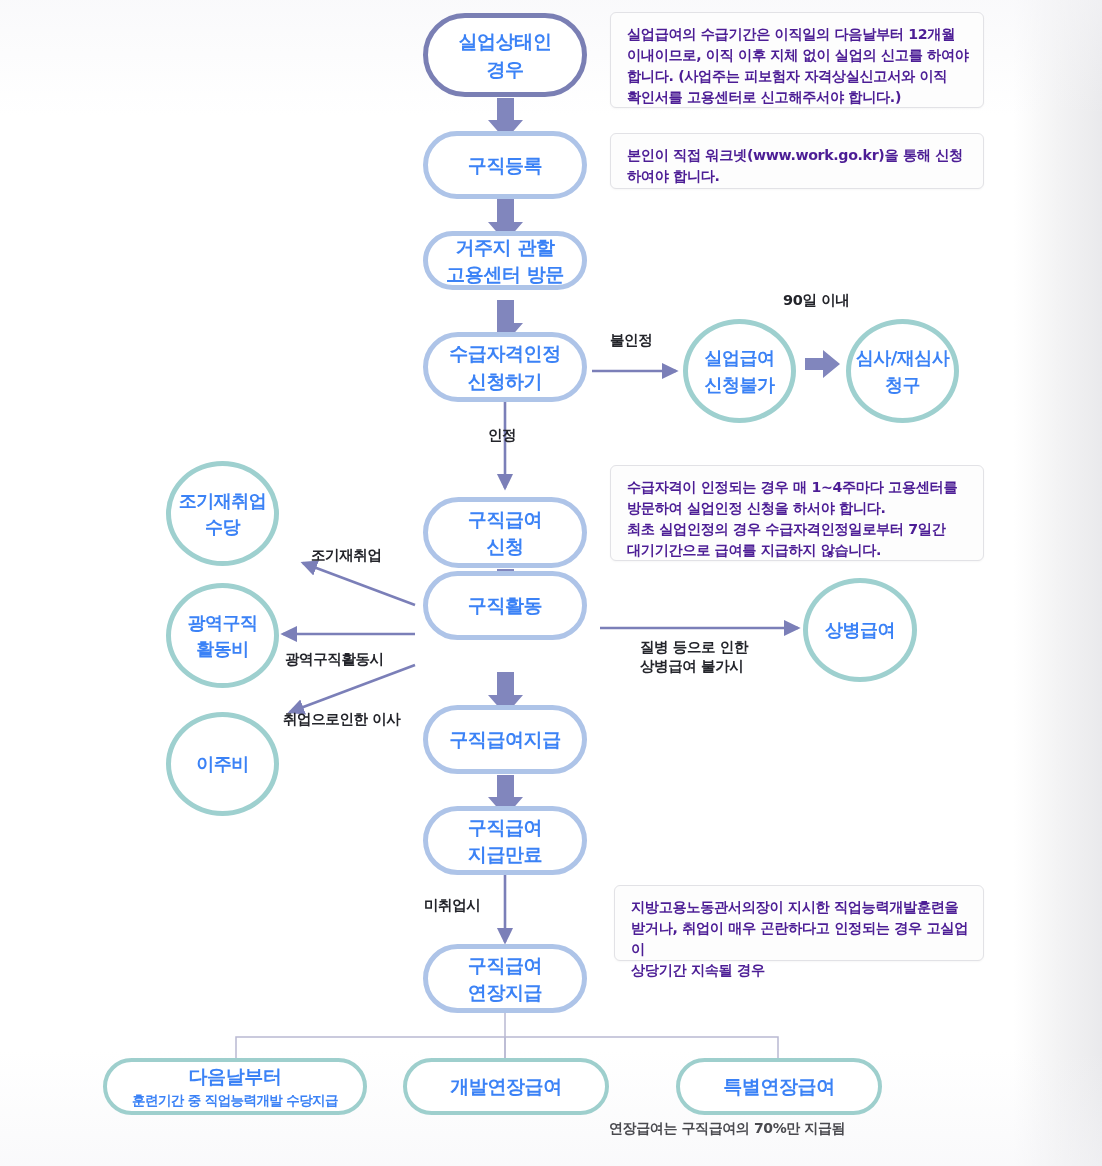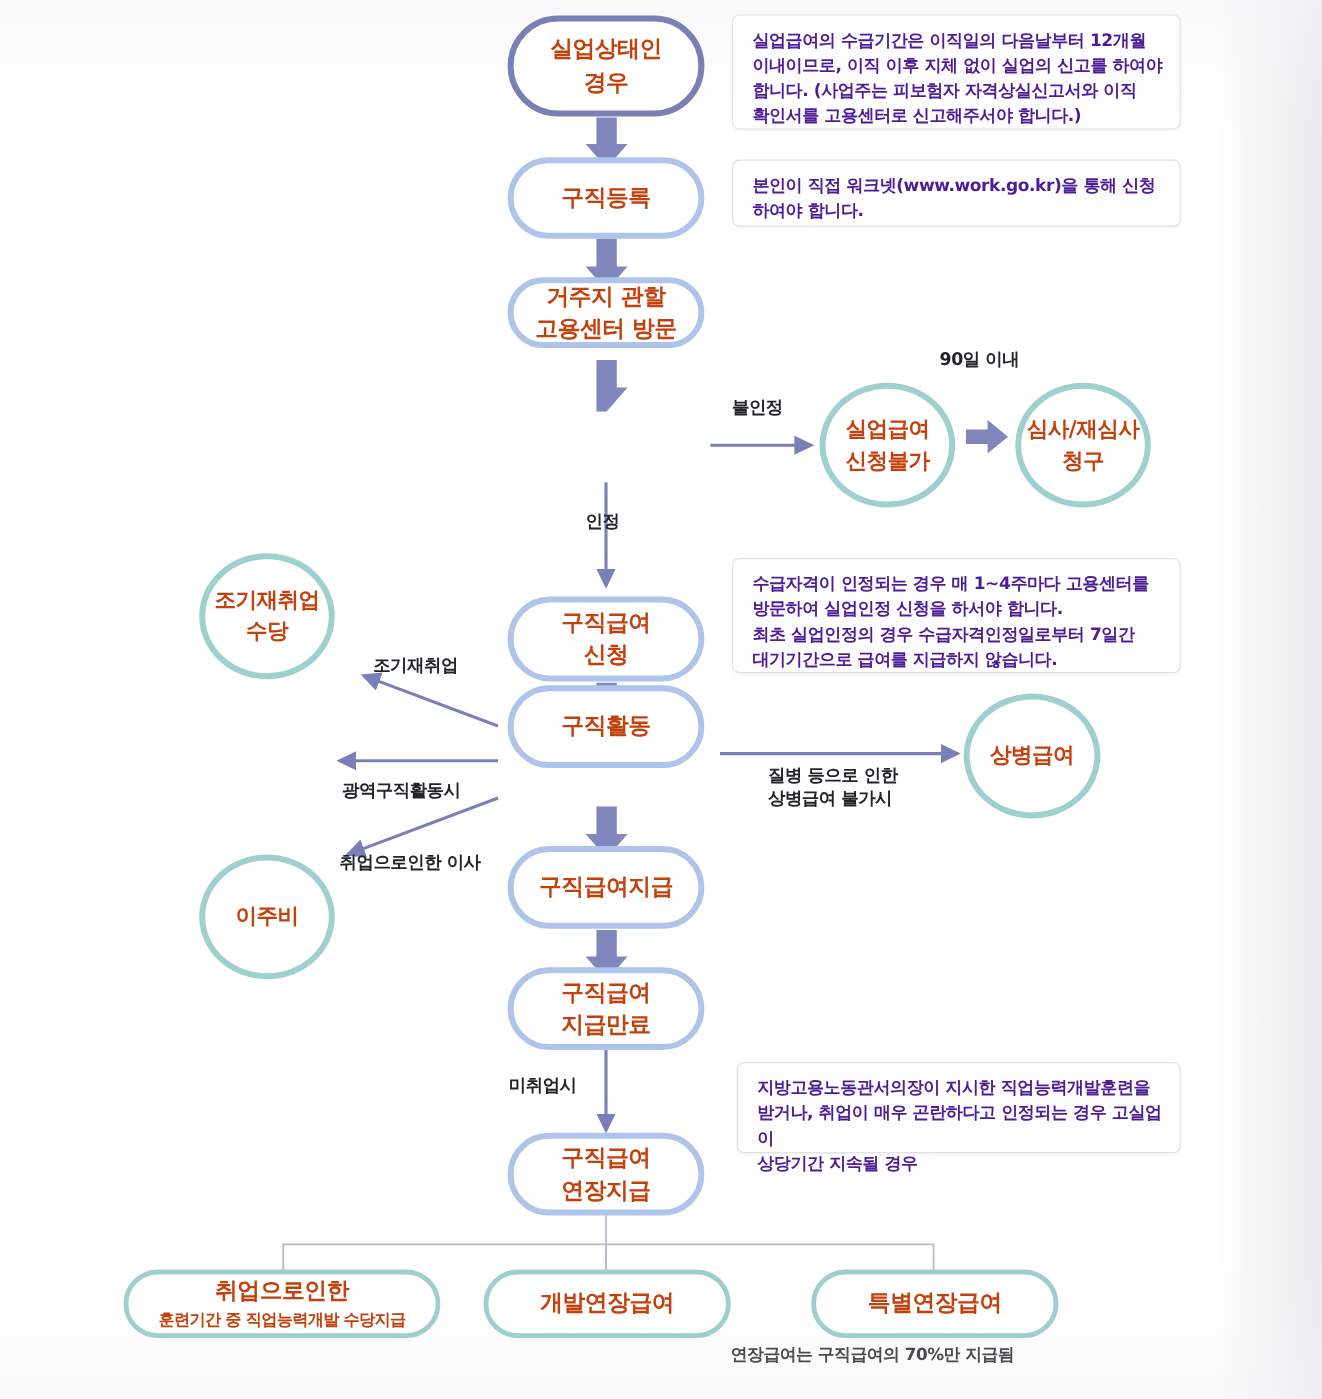--- a/index.html
+++ b/index.html
@@ -20,21 +20,21 @@
     pointer-events:none;
     background:linear-gradient(180deg, rgba(245,245,248,.55) 0%, rgba(255,255,255,0) 10%, rgba(255,255,255,0) 90%, rgba(244,244,247,.5) 100%);
   }
 
   
   .node{
     position:absolute;
     display:flex;align-items:center;justify-content:center;
     text-align:center;
     box-sizing:border-box;
-    color:#c2410c;
+    color:#3b82f6;
     line-height:1.28;
     z-index:5;
   }
 
   
   .pill{
     border-radius:999px;
     background:#fff;
     font-weight:700;
     font-size:19px;
@@ -162,20 +162,26 @@
     <div>구직등록</div>
   </div>
 
   <div class="node pill blue" style="left:423px;top:231px;width:164px;height:59px;">
     <div class="stack">
       <div>거주지 관할</div>
       <div>고용센터 방문</div>
     </div>
   </div>
 
+  <div class="node pill blue" style="left:423px;top:332px;width:164px;height:70px;">
+    <div class="stack">
+      <div>수급자격인정</div>
+      <div>신청하기</div>
+    </div>
+  </div>
 
   <div class="node pill blue" style="left:423px;top:497px;width:164px;height:71px;">
     <div class="stack">
       <div>구직급여</div>
       <div>신청</div>
     </div>
   </div>
 
   <div class="node pill blue" style="left:423px;top:571px;width:164px;height:69px;">
     <div>구직활동</div>
@@ -213,32 +219,38 @@
     </div>
   </div>
 
   <div class="node circ" style="left:166px;top:461px;width:113px;height:105px;">
     <div class="stack">
       <div>조기재취업</div>
       <div>수당</div>
     </div>
   </div>
 
+  <div class="node circ" style="left:166px;top:583px;width:113px;height:105px;">
+    <div class="stack">
+      <div>광역구직</div>
+      <div>활동비</div>
+    </div>
+  </div>
 
   <div class="node circ" style="left:166px;top:712px;width:113px;height:104px;">
     <div>이주비</div>
   </div>
 
   <div class="node circ" style="left:803px;top:578px;width:114px;height:104px;">
     <div>상병급여</div>
   </div>
 
   <div class="node pill teal" style="left:103px;top:1058px;width:264px;height:57px;">
     <div class="stack">
-      <div>취업으로인한</div>
+      <div>다음날부터</div>
       <div class="sub">훈련기간 중 직업능력개발 수당지급</div>
     </div>
   </div>
 
   <div class="node pill teal" style="left:403px;top:1058px;width:206px;height:57px;">
     <div>개발연장급여</div>
   </div>
 
   <div class="node pill teal" style="left:676px;top:1058px;width:206px;height:57px;">
     <div>특별연장급여</div>

